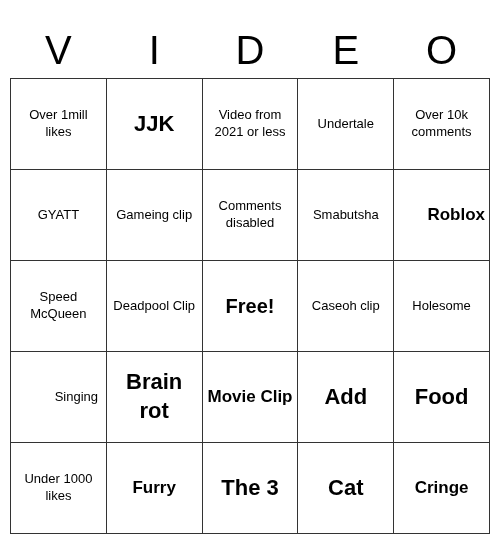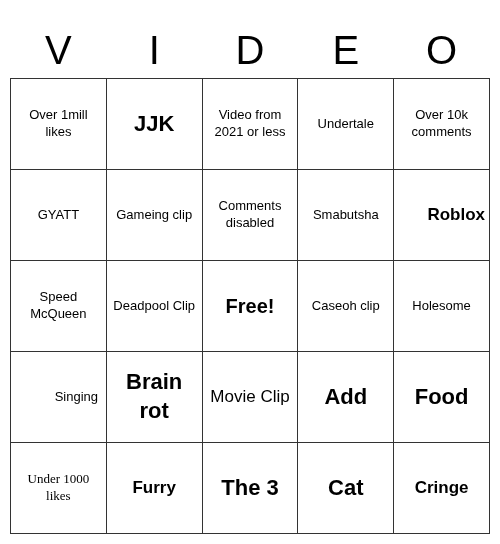--- a/index.html
+++ b/index.html
@@ -79,25 +79,25 @@
       <tr>
         <td style="font-size: 13px;">Speed McQueen</td>
         <td style="font-size: 13px;">Deadpool Clip</td>
         <td style="font-size: 20px; font-weight: bold;">Free!</td>
         <td style="font-size: 13px;">Caseoh clip</td>
         <td style="font-size: 13px;">Holesome</td>
       </tr>
       <tr>
         <td style="font-size: 13px; padding-left: 40px;">Singing</td>
         <td style="font-size: 22px; font-weight: bold;">Brain rot</td>
-        <td style="font-size: 17px; font-weight: normal;">Movie Clip</td>
+        <td style="font-size: 17px; font-weight: bold;">Movie Clip</td>
         <td style="font-size: 22px; font-weight: bold;">Add</td>
         <td style="font-size: 22px; font-weight: bold;">Food</td>
       </tr>
       <tr>
-        <td style="font-size: 13px; font-family: Liberation Serif, serif;">Under 1000 likes</td>
+        <td style="font-size: 13px;">Under 1000 likes</td>
         <td style="font-size: 17px; font-weight: bold;">Furry</td>
         <td style="font-size: 22px; font-weight: bold; border-radius: 21px;">The 3</td>
         <td style="font-size: 22px; font-weight: bold;">Cat</td>
         <td style="font-size: 17px; font-weight: bold;">Cringe</td>
       </tr>
     </tbody>
 </table>
 
 </body></html>

